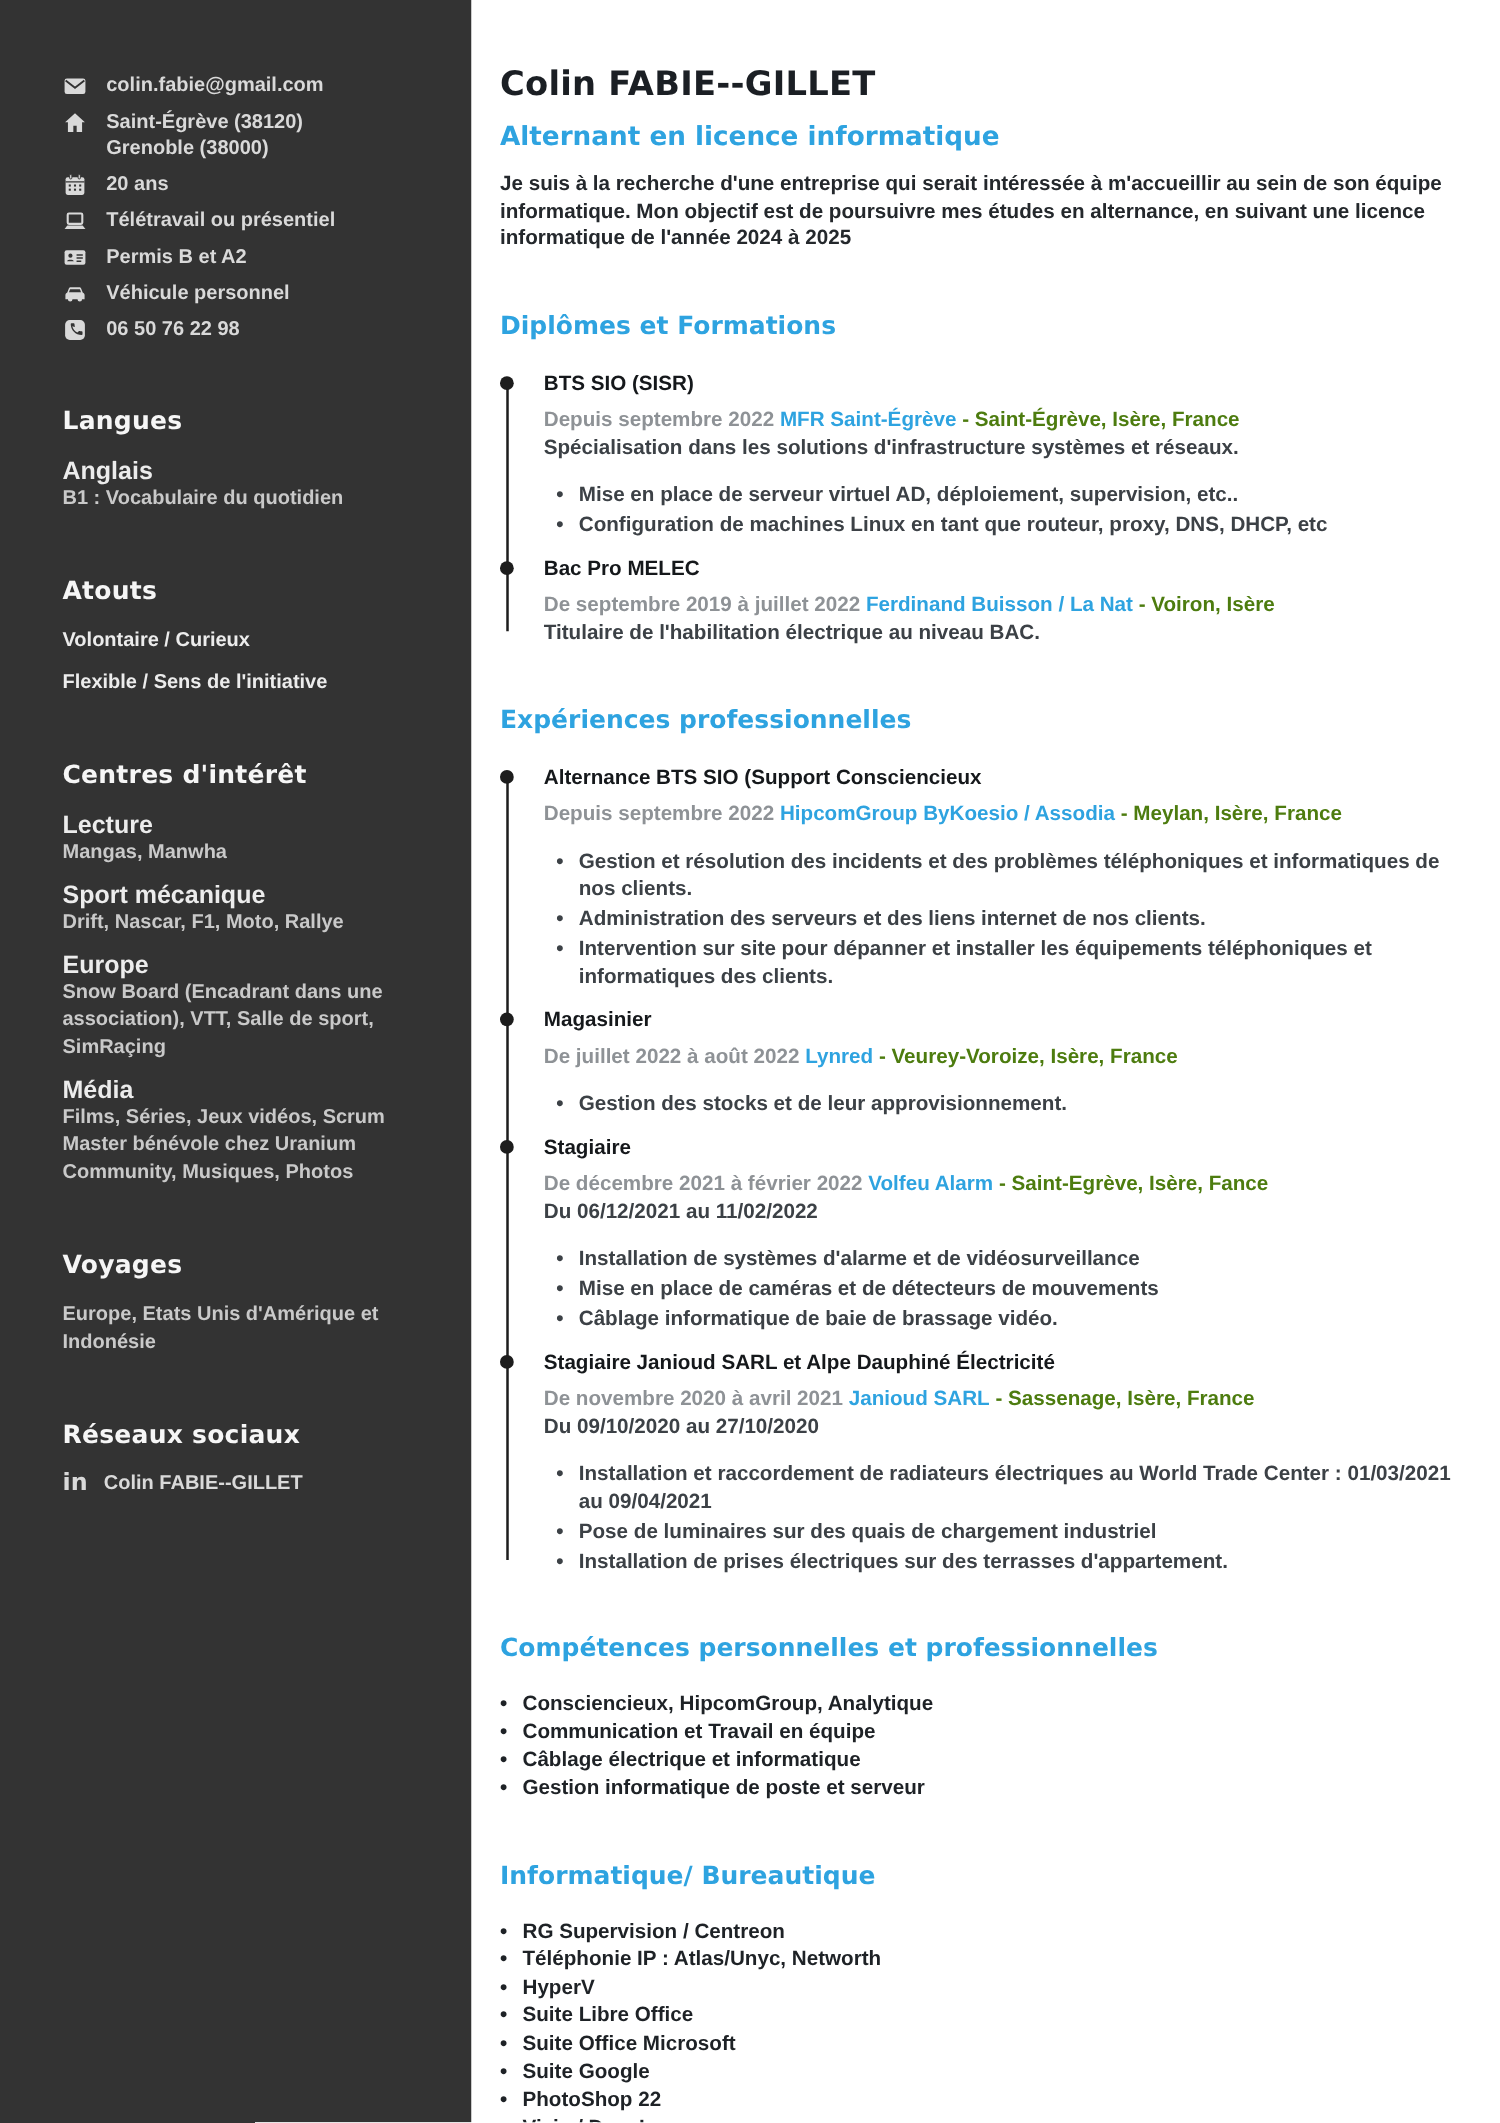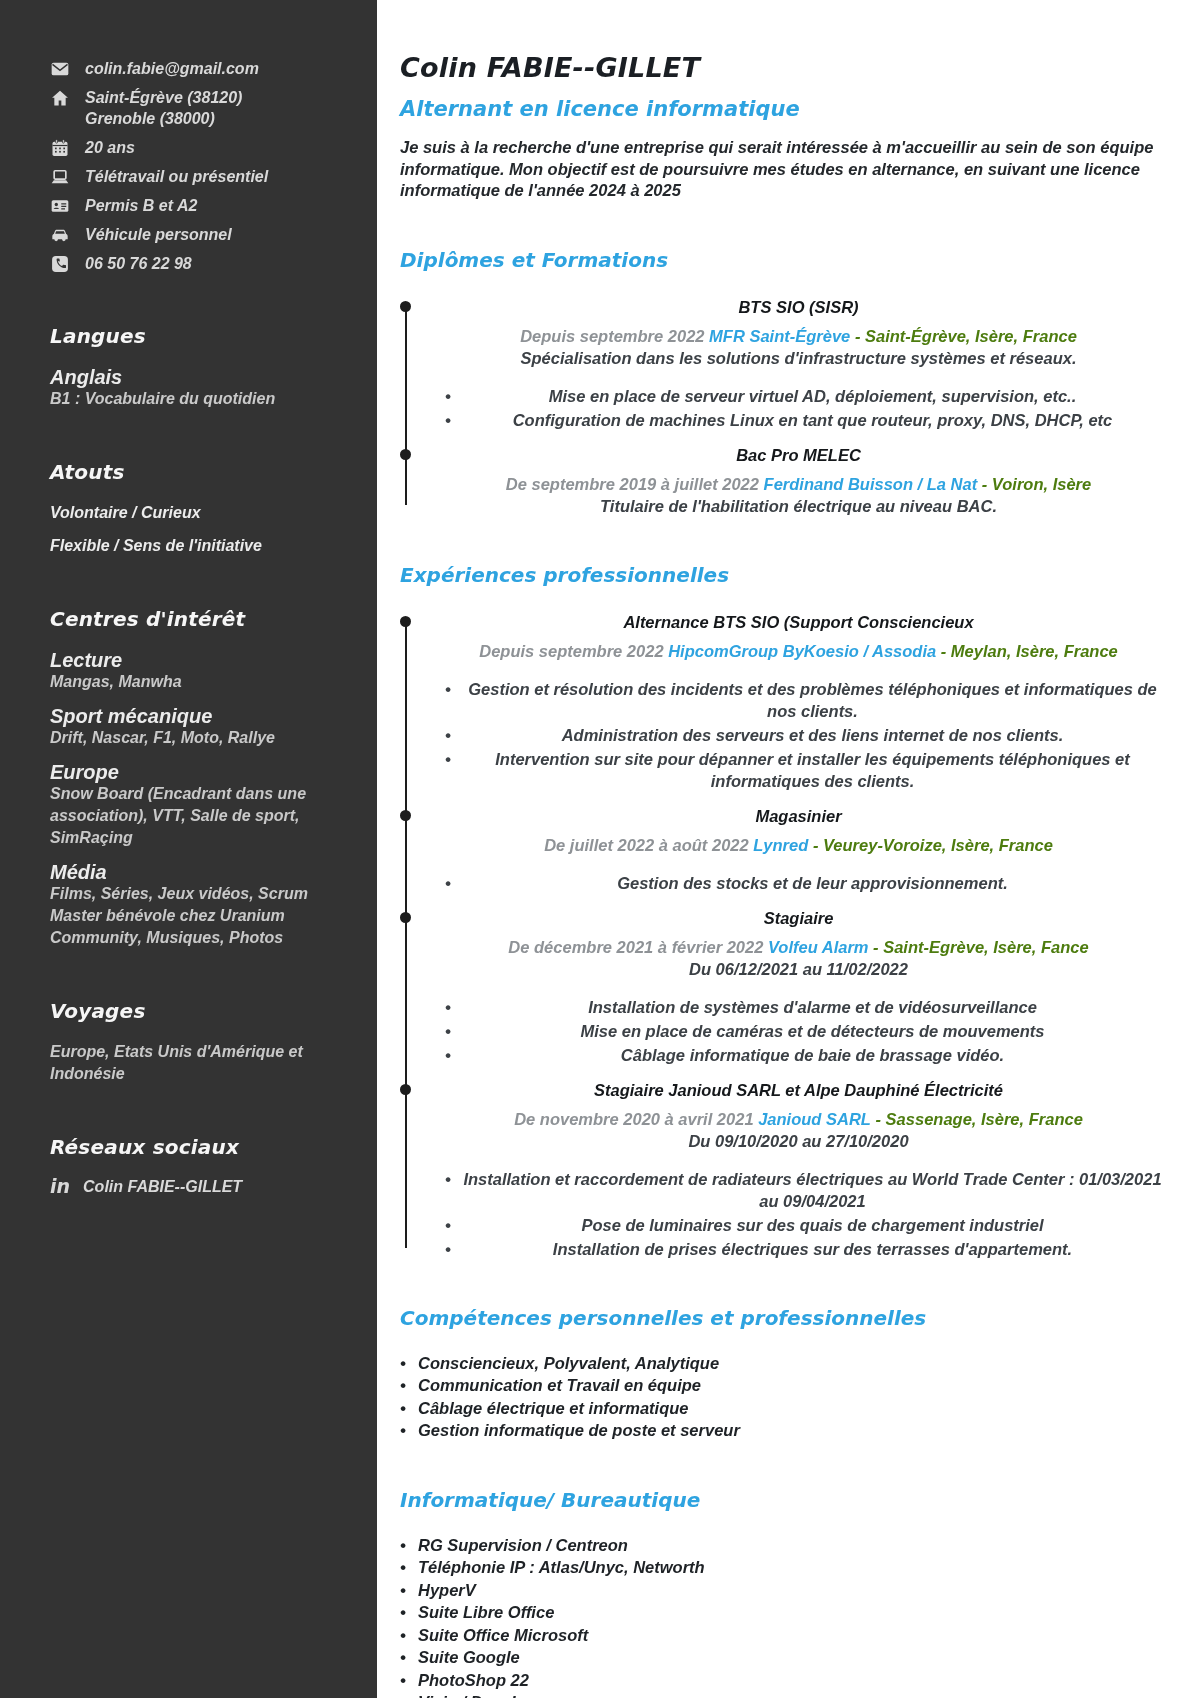--- a/index.html
+++ b/index.html
@@ -1,17 +1,17 @@
 <!DOCTYPE html>
 <html lang="fr"><head>
 <meta charset="utf-8">
 <title>CV</title>
 <style>
   html,body{margin:0;padding:0;background:#ffffff;}
-  .page{width:1200px;height:1698px;display:flex;overflow:hidden;background:#ffffff;font-style:italic;}
+  .page{width:1200px;height:1698px;display:flex;overflow:hidden;background:#ffffff;}
 
   
   .sidebar{width:377px;min-width:377px;background:#333333;box-sizing:border-box;
            padding:58px 26px 40px 50px;color:#d9d9d9;
            font-family:"Liberation Sans",sans-serif;}
   .contact-row{display:flex;align-items:flex-start;margin-bottom:8px;}
   .contact-icon{width:20px;height:20px;margin-right:15px;flex:none;margin-top:1px;}
   .contact-icon svg{width:20px;height:20px;display:block;}
   .contact-text{font-size:16px;font-weight:700;line-height:21px;white-space:pre-line;color:#d9d9d9;}
   .side-heading{font-family:"DejaVu Sans",sans-serif;font-size:20px;font-weight:700;
@@ -30,21 +30,21 @@
         font-family:"Liberation Sans",sans-serif;}
   .name{font-family:"DejaVu Sans",sans-serif;font-size:27px;font-weight:800;
         color:#1b1f24;margin:0;letter-spacing:.2px;}
   .job-title{font-family:"DejaVu Sans",sans-serif;font-size:21px;font-weight:700;
              color:#2ea3e0;margin:14px 0 0;}
   .intro{font-size:16.5px;font-weight:700;color:#24282c;line-height:21.5px;
          margin:16px 0 0;max-width:770px;}
   .section-heading{font-family:"DejaVu Sans",sans-serif;font-size:20px;font-weight:700;
                    color:#2ea3e0;margin:46px 0 0;}
 
-  .timeline{position:relative;margin:24px 0 0 5px;padding-left:30px;text-align:center;}
+  .timeline{position:relative;margin:24px 0 0 5px;padding-left:30px;}
   .timeline::before{content:"";position:absolute;left:0;top:8px;bottom:12px;width:2px;background:#1d1d1d;}
   .entry{position:relative;margin-bottom:13px;}
   .entry::before{content:"";position:absolute;left:-35px;top:5px;width:11px;height:11px;
                  border-radius:50%;background:#1d1d1d;}
   .entry-title{font-size:16.5px;font-weight:700;color:#15181b;margin:0;line-height:22px;}
   .entry-meta{margin:7px 0 0;font-size:16.5px;line-height:22px;}
   .entry-date{color:#8e9296;font-weight:700;}
   .entry-company{color:#2ea3e0;font-weight:700;cursor:pointer;}
   .entry-location{color:#4d7c0f;font-weight:700;}
   .entry-subtitle{margin:0;font-size:16.5px;font-weight:700;color:#3c4146;line-height:22px;}
@@ -275,21 +275,21 @@
           <li>Installation et raccordement de radiateurs électriques au World Trade Center : 01/03/2021 au 09/04/2021</li>
           <li>Pose de luminaires sur des quais de chargement industriel</li>
           <li>Installation de prises électriques sur des terrasses d'appartement.</li>
         </ul>
       </div>
 
     </div>
 
     <h2 class="section-heading">Compétences personnelles et professionnelles</h2>
     <ul class="plain-list">
-      <li>Consciencieux, Polyvalent, Analytique</li>
+      <li>Consciencieux, HipcomGroup, Analytique</li>
       <li>Communication et Travail en équipe</li>
       <li>Câblage électrique et informatique</li>
       <li>Gestion informatique de poste et serveur</li>
     </ul>
 
     <h2 class="section-heading">Informatique/ Bureautique</h2>
     <ul class="plain-list">
       <li>RG Supervision / Centreon</li>
       <li>Téléphonie IP : Atlas/Unyc, Networth</li>
       <li>HyperV</li>

